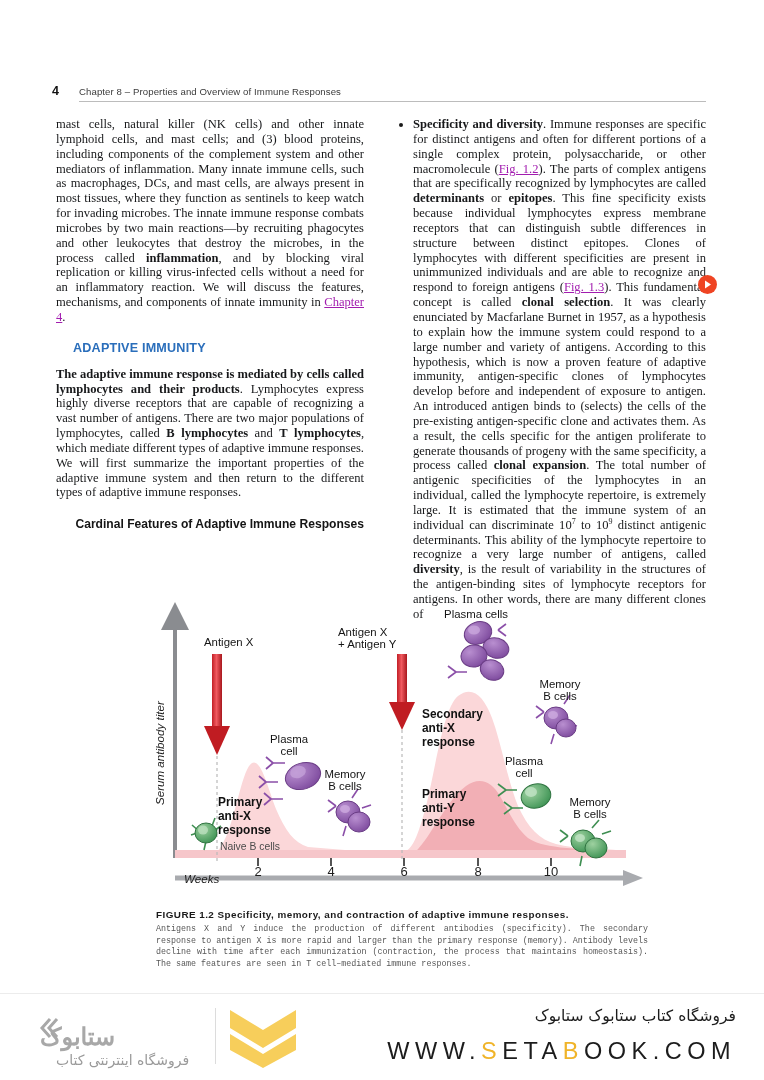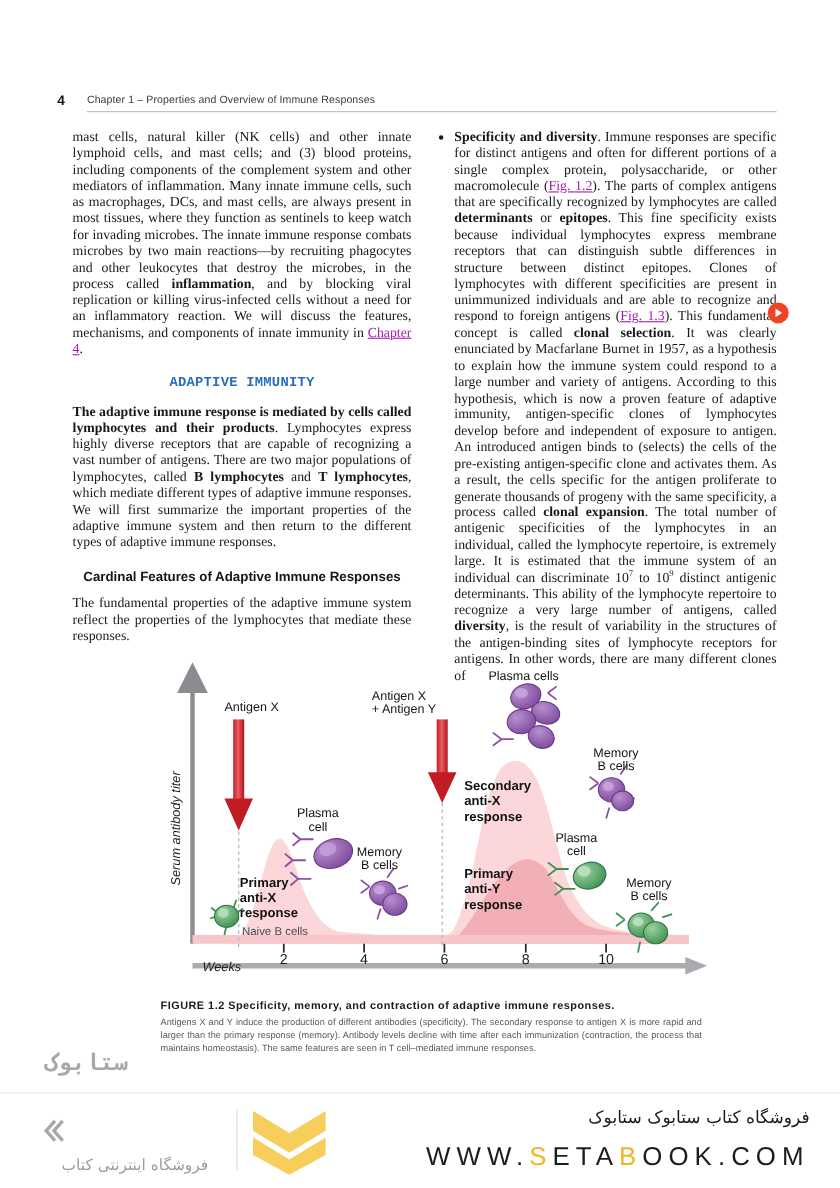--- a/index.html
+++ b/index.html
@@ -27,42 +27,42 @@
   }
 
   
   .col {
     position:absolute; top:117px; width:308px;
     font-size:12.55px; line-height:14.85px;
     color:#17181a;
     text-align:justify;
     -webkit-hyphens:none; hyphens:none;
   }
-  .col-left  { left:66px; }
+  .col-left  { left:56px; }
   .col-right { left:398px; }
 
   .col p { margin:0 0 0 0; }
 
   .lead-italic { font-weight:bold; }
   .bold { font-weight:bold;margin-top:41px; }
   .xref { color:#a21caf; }
   sup { font-size:8px; vertical-align:super; line-height:0; }
 
   
   h2.section-head {
-    font-family:Liberation Mono, monospace;
+    font-family:Liberation Sans, sans-serif;
     font-size:12.6px; font-weight:bold; letter-spacing:.2px;
     color:#2a6ebb;
-    margin:16px 0 11px 0; text-align:center;
+    margin:16px 0 11px 17px; text-align:left;
   }
   h3.sub-head {
     font-family:"Liberation Sans", sans-serif;
     font-size:12.1px; font-weight:bold; letter-spacing:0px;
     color:#151515;
-    margin:17px 0 9px 0; text-align:center;
+    margin:17px 0 9px 0; text-align:right;
   }
 
   
   ul.bullets { margin:0; padding:0; list-style:none; }
   ul.bullets > li { position:relative; padding-left:15px; }
   ul.bullets > li .dot {
     position:absolute; left:1px; top:5.5px;
     width:4px; height:4px; border-radius:50%; background:#1a1a1a;
   }
 
@@ -74,29 +74,29 @@
     display:flex; align-items:center; justify-content:center;
   }
   .play-btn svg { display:block; }
 
   
   .figure { position:absolute; left:140px; top:600px; width:510px; height:390px; }
 
   .fig-plot { position:absolute; left:0; top:0; width:510px; height:300px; }
 
   .fig-caption {
-    position:absolute; left:6px; top:304px; width:492px;
+    position:absolute; left:16px; top:304px; width:492px;
   }
   .cap-title {
     font-family:"Liberation Sans", sans-serif;
     font-size:9.9px; font-weight:bold; color:#1a1a1a;
     letter-spacing:.45px; line-height:13px;
   }
   .cap-body {
-    font-family:Liberation Sans, sans-serif;
+    font-family:Liberation Mono, monospace;
     font-size:8.35px; color:#575757; line-height:11.6px;
     text-align:justify; margin-top:2px;
   }
 
   
   .axis-label {
     font-family:"Liberation Sans", sans-serif;
     font-size:11.6px; font-style:italic; fill:#1d1d1d;
   }
   .tick-label {
@@ -115,22 +115,22 @@
     font-family:"Liberation Sans", sans-serif;
     font-size:10.4px; fill:#4a4a4a;
   }
 
   
   .footer-band {
     position:absolute; left:0; top:993px; width:764px; height:87px;
     background:#ffffff; border-top:1px solid #ececec;
   }
   .wm-logo-text {
-    position:absolute; left:40px; top:954px;
-    font-family:Liberation Mono, monospace; font-size:21px; font-weight:bold;
+    position:absolute; left:40px; top:1023px;
+    font-family:Liberation Serif, serif; font-size:24px; font-weight:bold;
     color:#a8a8a8; direction:rtl;
   }
   .wm-sub {
     position:absolute; left:56px; top:1052px;
     font-family:"DejaVu Sans", sans-serif; font-size:14px;
     color:#9a9a9a; direction:rtl;
   }
   .wm-divider {
     position:absolute; left:215px; top:1008px; width:1px; height:56px; background:#dcdcdc;
   }
@@ -145,34 +145,33 @@
     position:absolute; right:28px; top:1038px;
     font-family:"Liberation Sans", sans-serif; font-size:23.5px;
     letter-spacing:5.5px; color:#1c1c1c; white-space:nowrap; font-weight:500;
   }
   .wm-url .hl { color:#f0b429; }
 </style>
 </head>
 <body>
 
 <div class="folio">4</div>
-<div class="running-title">Chapter 1 – Properties and Overview of Immune Responses</div>
+<div class="running-title">Chapter 8 – Properties and Overview of Immune Responses</div>
 <div class="head-rule"></div>
 
 <div class="col col-left">
 
   <p><span>mast cells, natural killer (NK cells) and other innate lymphoid cells, and mast cells; and (3) blood proteins, including components of the complement system and other mediators of inflammation. Many innate immune cells, such as macrophages, DCs, and mast cells, are always present in most tissues, where they function as sentinels to keep watch for invading microbes. The innate immune response combats microbes by two main reactions—by recruiting phagocytes and other leukocytes that destroy the microbes, in the process called </span><span class="bold">inflammation</span><span>, and by blocking viral replication or killing virus-infected cells without a need for an inflammatory reaction. We will discuss the features, mechanisms, and components of innate immunity in </span><a class="xref" href="#">Chapter 4</a><span>.</span></p>
 
   <h2 class="section-head">ADAPTIVE IMMUNITY</h2>
 
   <p><span class="lead-italic">The adaptive immune response is mediated by cells called lymphocytes and their products</span><span>. Lymphocytes express highly diverse receptors that are capable of recognizing a vast number of antigens. There are two major populations of lymphocytes, called </span><span class="bold">B lymphocytes</span><span> and </span><span class="bold">T lymphocytes</span><span>, which mediate different types of adaptive immune responses. We will first summarize the important properties of the adaptive immune system and then return to the different types of adaptive immune responses.</span></p>
 
   <h3 class="sub-head">Cardinal Features of Adaptive Immune Responses</h3>
 
-  <p>The fundamental properties of the adaptive immune system reflect the properties of the lymphocytes that mediate these responses.</p>
 </div>
 
 <div class="col col-right">
   <ul class="bullets">
     <li>
       <span class="dot"></span><span class="lead-italic">Specificity and diversity</span><span>. Immune responses are specific for distinct antigens and often for different portions of a single complex protein, polysaccharide, or other macromolecule (</span><a class="xref" href="#">Fig. 1.2</a><span>). The parts of complex antigens that are specifically recognized by lymphocytes are called </span><span class="bold">determinants</span><span> or </span><span class="bold">epitopes</span><span>. This fine specificity exists because individual lymphocytes express membrane receptors that can distinguish subtle differences in structure between distinct epitopes. Clones of lymphocytes with different specificities are present in unimmunized individuals and are able to recognize and respond to foreign antigens (</span><a class="xref" href="#">Fig. 1.3</a><span>). This fundamental concept is called </span><span class="bold">clonal selection</span><span>. It was clearly enunciated by Macfarlane Burnet in 1957, as a hypothesis to explain how the immune system could respond to a large number and variety of antigens. According to this hypothesis, which is now a proven feature of adaptive immunity, antigen-specific clones of lymphocytes develop before and independent of exposure to antigen. An introduced antigen binds to (selects) the cells of the pre-existing antigen-specific clone and activates them. As a result, the cells specific for the antigen proliferate to generate thousands of progeny with the same specificity, a process called </span><span class="bold">clonal expansion</span><span>. The total number of antigenic specificities of the lymphocytes in an individual, called the lymphocyte repertoire, is extremely large. It is estimated that the immune system of an individual can discriminate 10</span><sup>7</sup><span> to 10</span><sup>9</sup><span> distinct antigenic determinants. This ability of the lymphocyte repertoire to recognize a very large number of antigens, called </span><span class="bold">diversity</span><span>, is the result of variability in the structures of the antigen-binding sites of lymphocyte receptors for antigens. In other words, there are many different clones of</span>
     </li>
   </ul>
 </div>
 

